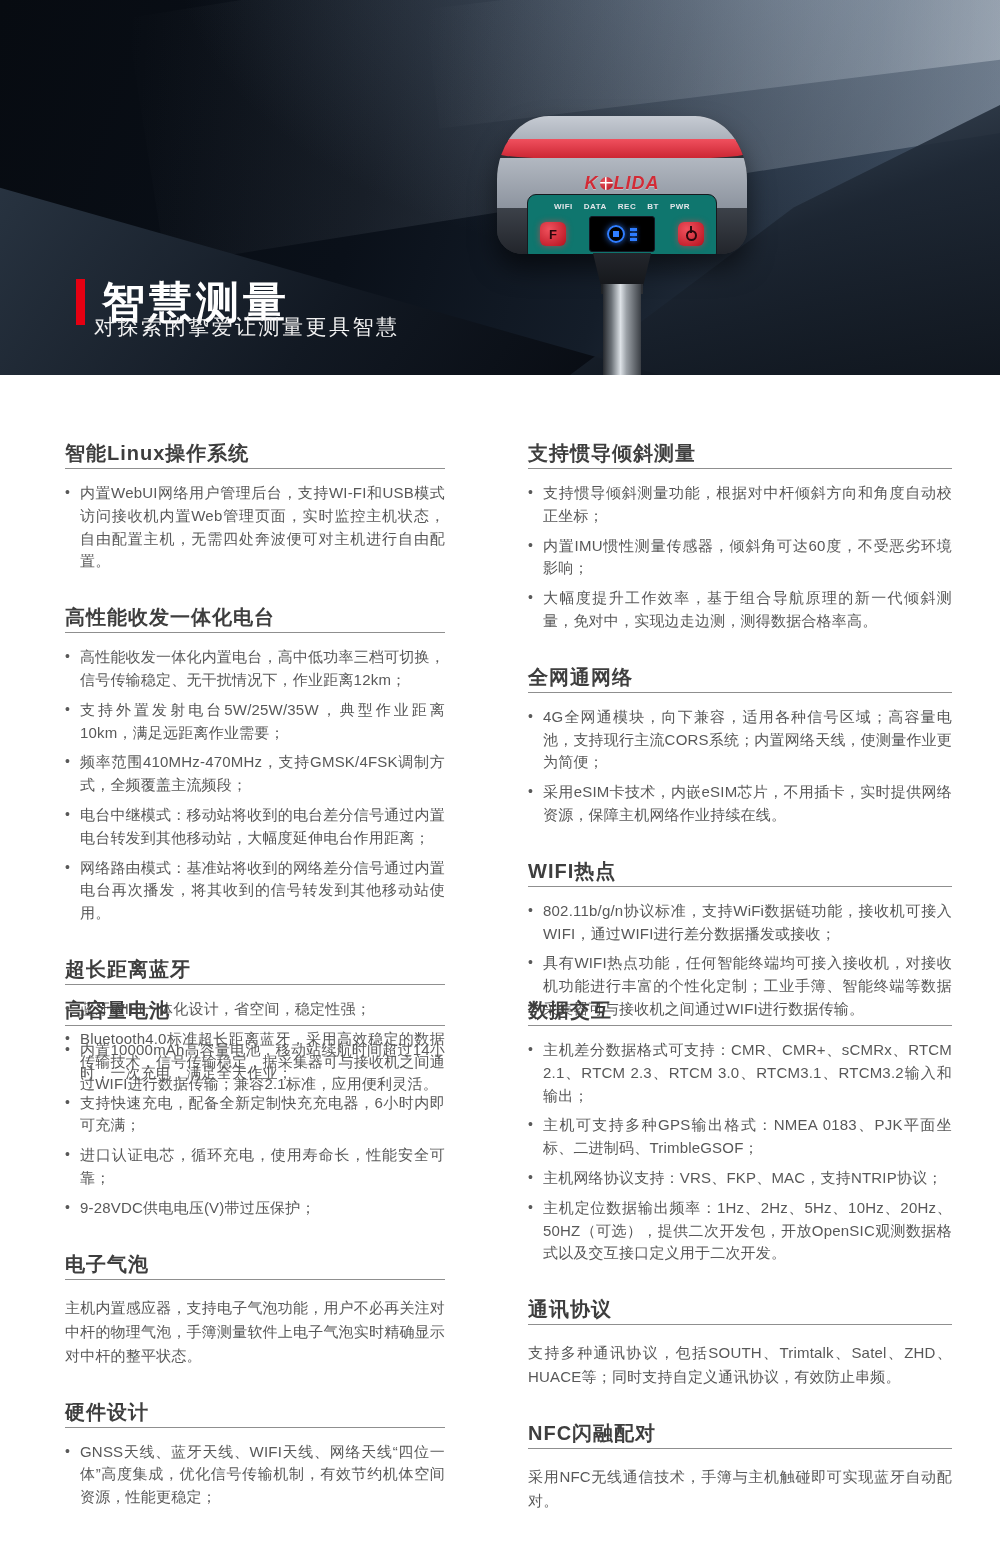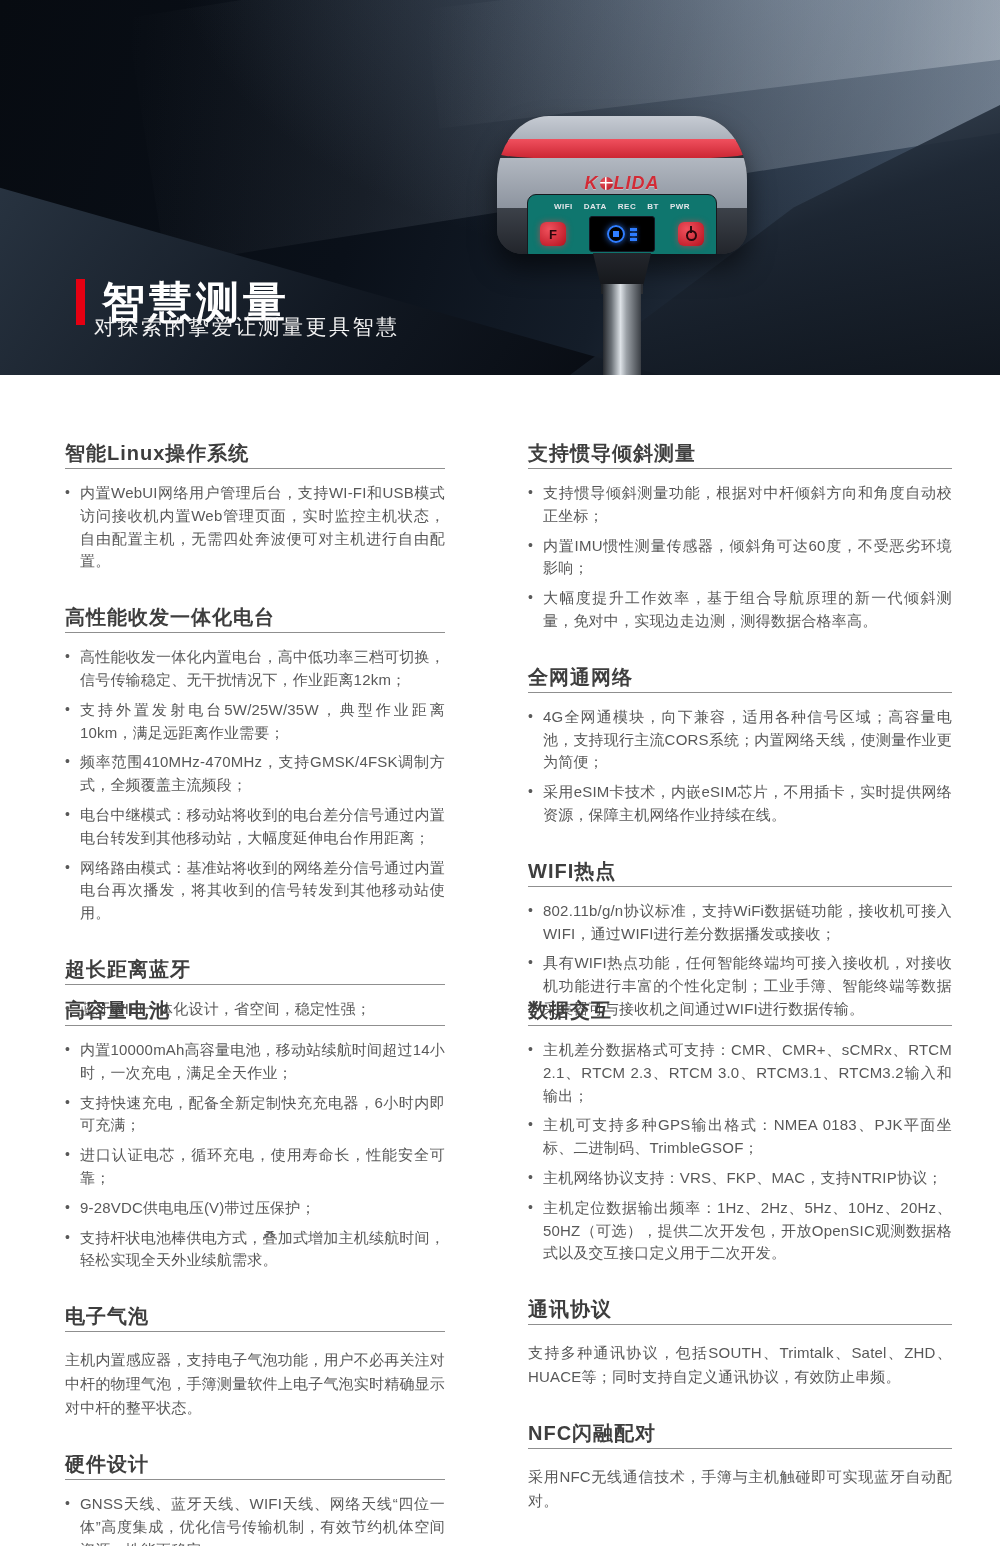--- a/index.html
+++ b/index.html
@@ -182,20 +182,21 @@
           <li class="feature-bullet">支持外置发射电台5W/25W/35W，典型作业距离10km，满足远距离作业需要；</li>
           <li class="feature-bullet">频率范围410MHz-470MHz，支持GMSK/4FSK调制方式，全频覆盖主流频段；</li>
           <li class="feature-bullet">电台中继模式：移动站将收到的电台差分信号通过内置电台转发到其他移动站，大幅度延伸电台作用距离；</li>
           <li class="feature-bullet">网络路由模式：基准站将收到的网络差分信号通过内置电台再次播发，将其收到的信号转发到其他移动站使用。</li>
         </ul>
       </div>
       <div class="section">
         <h2 class="section-title">超长距离蓝牙</h2>
         <ul class="bullet-list">
           <li class="feature-bullet">蓝牙WIFI一体化设计，省空间，稳定性强；</li>
+          <li class="feature-bullet">Bluetooth4.0标准超长距离蓝牙，采用高效稳定的数据传输技术，信号传输稳定，据采集器可与接收机之间通过WIFI进行数据传输；兼容2.1标准，应用便利灵活。</li>
         </ul>
       </div>
     </div>
   <div class="quadrant q-rt">
       <div class="section">
         <h2 class="section-title">支持惯导倾斜测量</h2>
         <ul class="bullet-list">
           <li class="feature-bullet">支持惯导倾斜测量功能，根据对中杆倾斜方向和角度自动校正坐标；</li>
           <li class="feature-bullet">内置IMU惯性测量传感器，倾斜角可达60度，不受恶劣环境影响；</li>
           <li class="feature-bullet">大幅度提升工作效率，基于组合导航原理的新一代倾斜测量，免对中，实现边走边测，测得数据合格率高。</li>
@@ -217,21 +218,20 @@
       </div>
     </div>
   <div class="quadrant q-lb">
       <div class="section">
         <h2 class="section-title">高容量电池</h2>
         <ul class="bullet-list">
           <li class="feature-bullet">内置10000mAh高容量电池，移动站续航时间超过14小时，一次充电，满足全天作业；</li>
           <li class="feature-bullet">支持快速充电，配备全新定制快充充电器，6小时内即可充满；</li>
           <li class="feature-bullet">进口认证电芯，循环充电，使用寿命长，性能安全可靠；</li>
           <li class="feature-bullet">9-28VDC供电电压(V)带过压保护；</li>
-          <li class="feature-bullet">支持杆状电池棒供电方式，叠加式增加主机续航时间，轻松实现全天外业续航需求。</li>
         </ul>
       </div>
       <div class="section">
         <h2 class="section-title">电子气泡</h2>
         <p class="feature-paragraph">主机内置感应器，支持电子气泡功能，用户不必再关注对中杆的物理气泡，手簿测量软件上电子气泡实时精确显示对中杆的整平状态。</p>
       </div>
       <div class="section">
         <h2 class="section-title">硬件设计</h2>
         <ul class="bullet-list">
           <li class="feature-bullet">GNSS天线、蓝牙天线、WIFI天线、网络天线“四位一体”高度集成，优化信号传输机制，有效节约机体空间资源，性能更稳定；</li>

